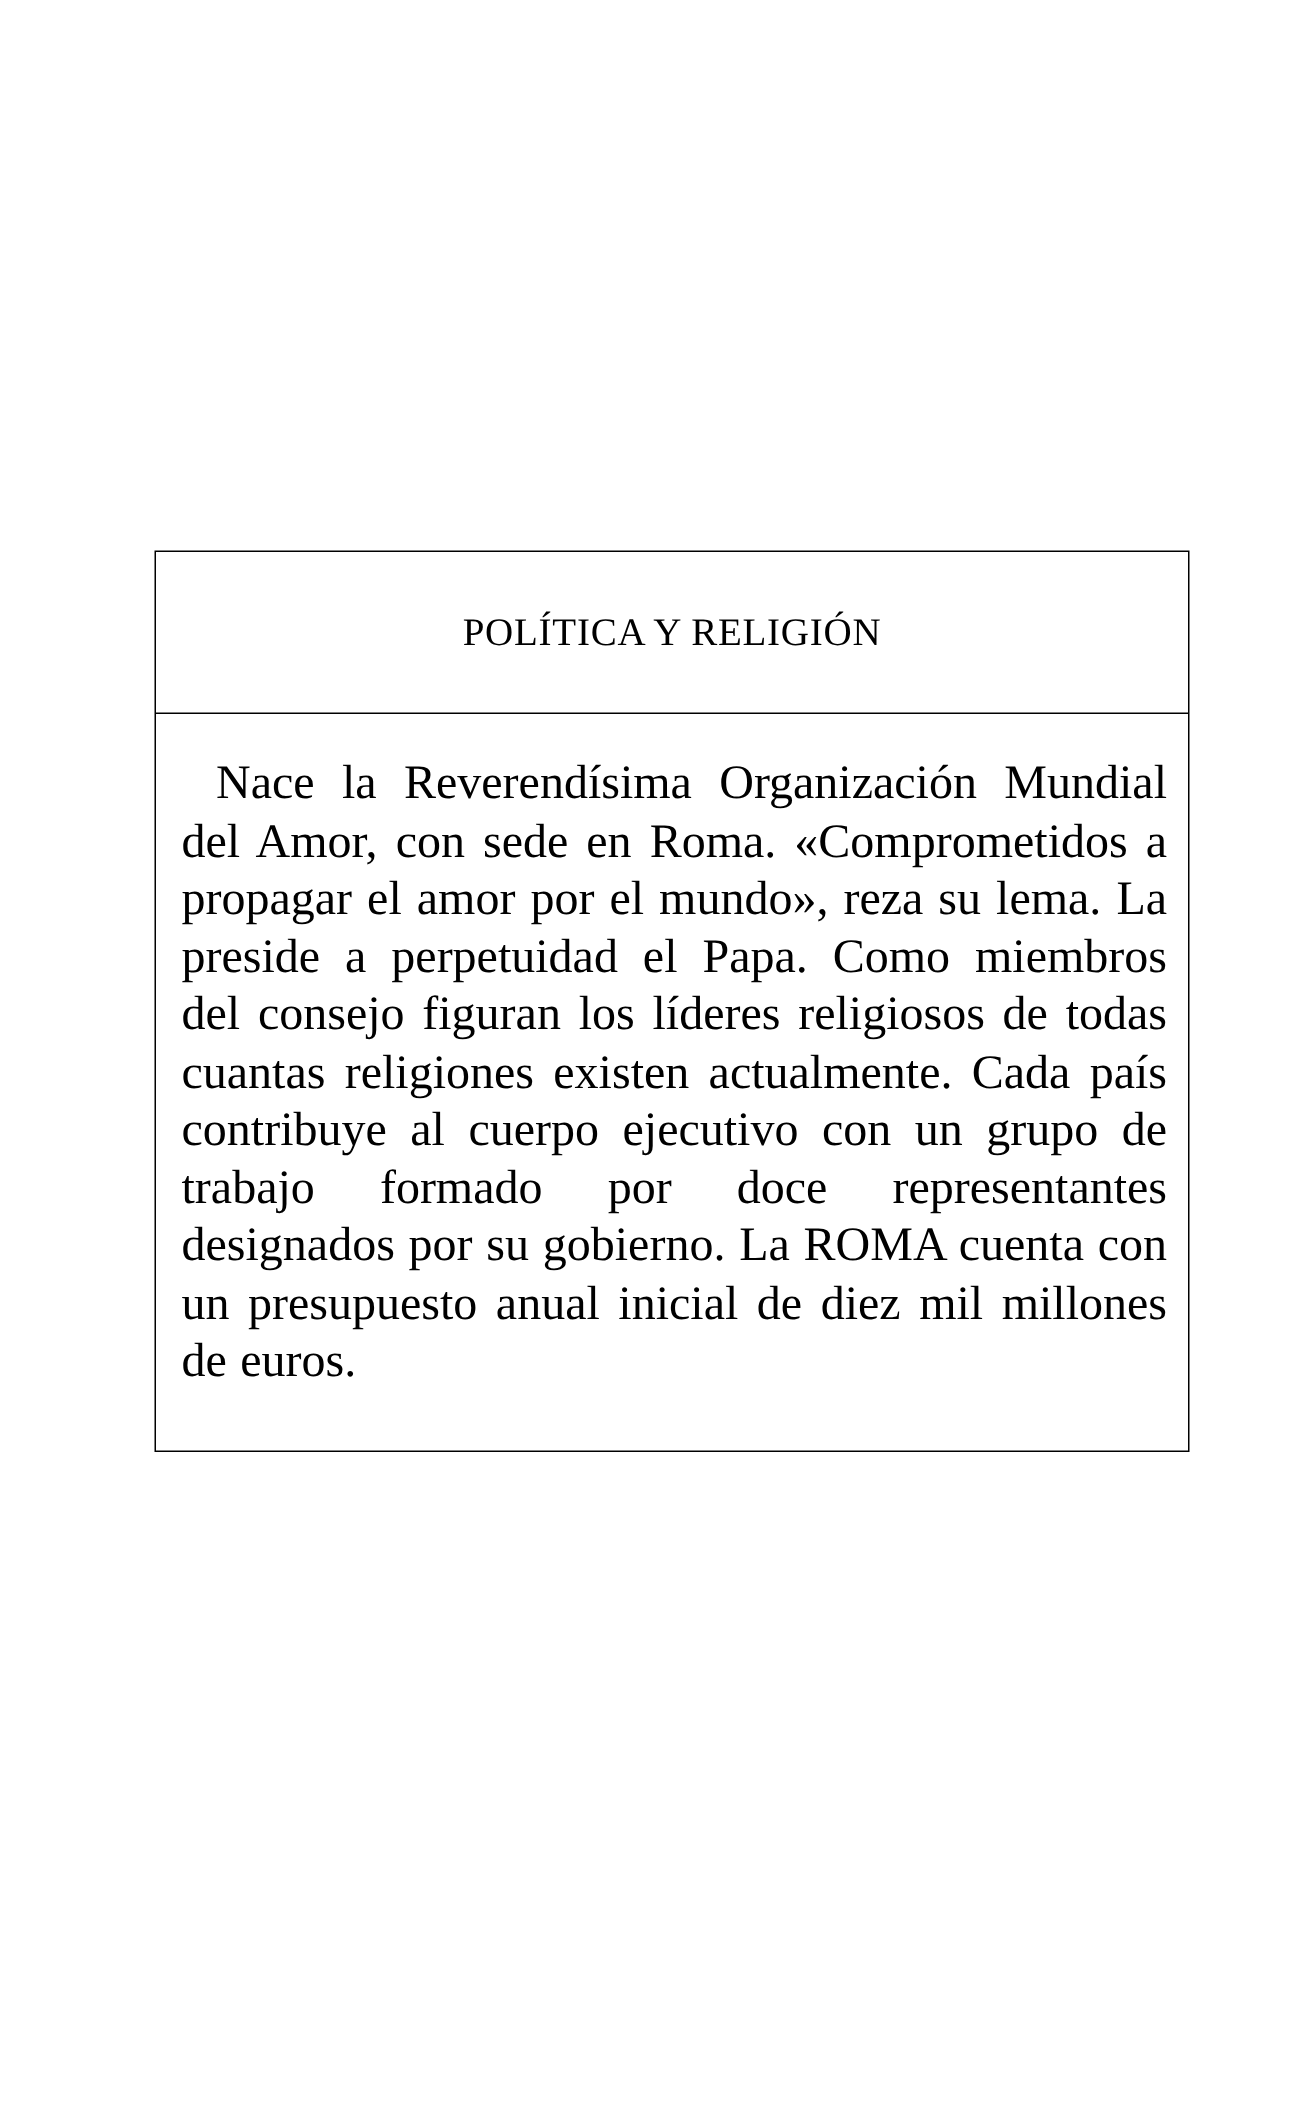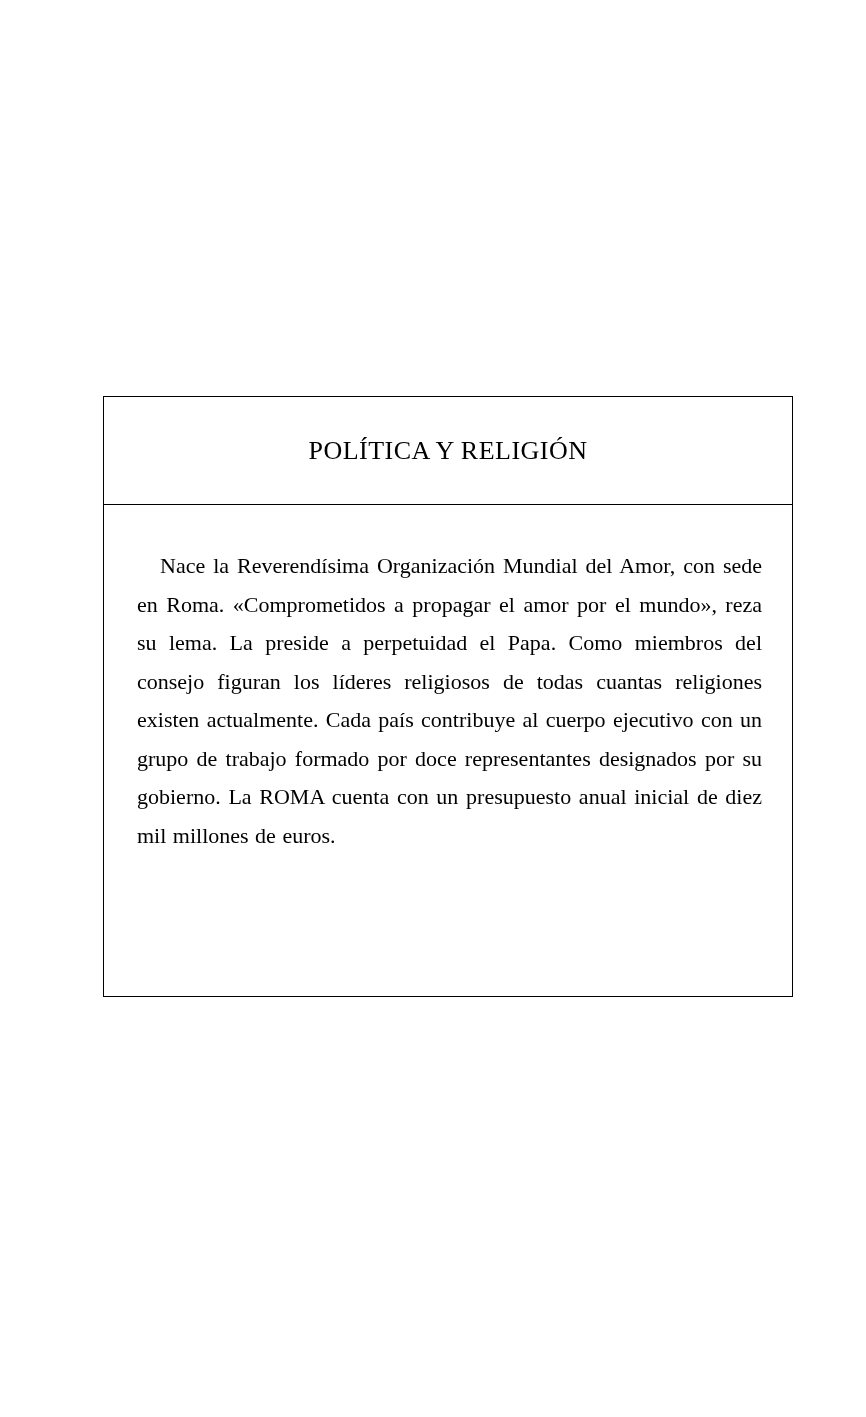--- a/index.html
+++ b/index.html
@@ -15,21 +15,21 @@
     color: #000000;
   }
   .page {
     position: absolute;
     inset: 0;
     background: #ffffff;
   }
   .framed-box {
     position: absolute;
     left: 103px;
-    top: 396px;
+    top: 367px;
     width: 690px;
     height: 601px;
     box-sizing: border-box;
     border: 1.5px solid #000000;
     background: #ffffff;
   }
   .title-section {
     box-sizing: border-box;
     height: 108px;
     border-bottom: 1.5px solid #000000;
@@ -43,22 +43,22 @@
     font-weight: normal;
     letter-spacing: 0.5px;
     text-align: center;
     white-space: nowrap;
   }
   .body-section {
     box-sizing: border-box;
     padding: 26px 14px 0 17px;
   }
   .body-text {
-    margin: 16px;
-    font-size: 22px;
+    margin: 0;
+    font-size: 32px;
     line-height: 38.5px;
     text-align: justify;
     text-indent: 23px;
     word-spacing: 1px;
   }
 </style>
 </head>
 <body>
 
 <div class="page">

